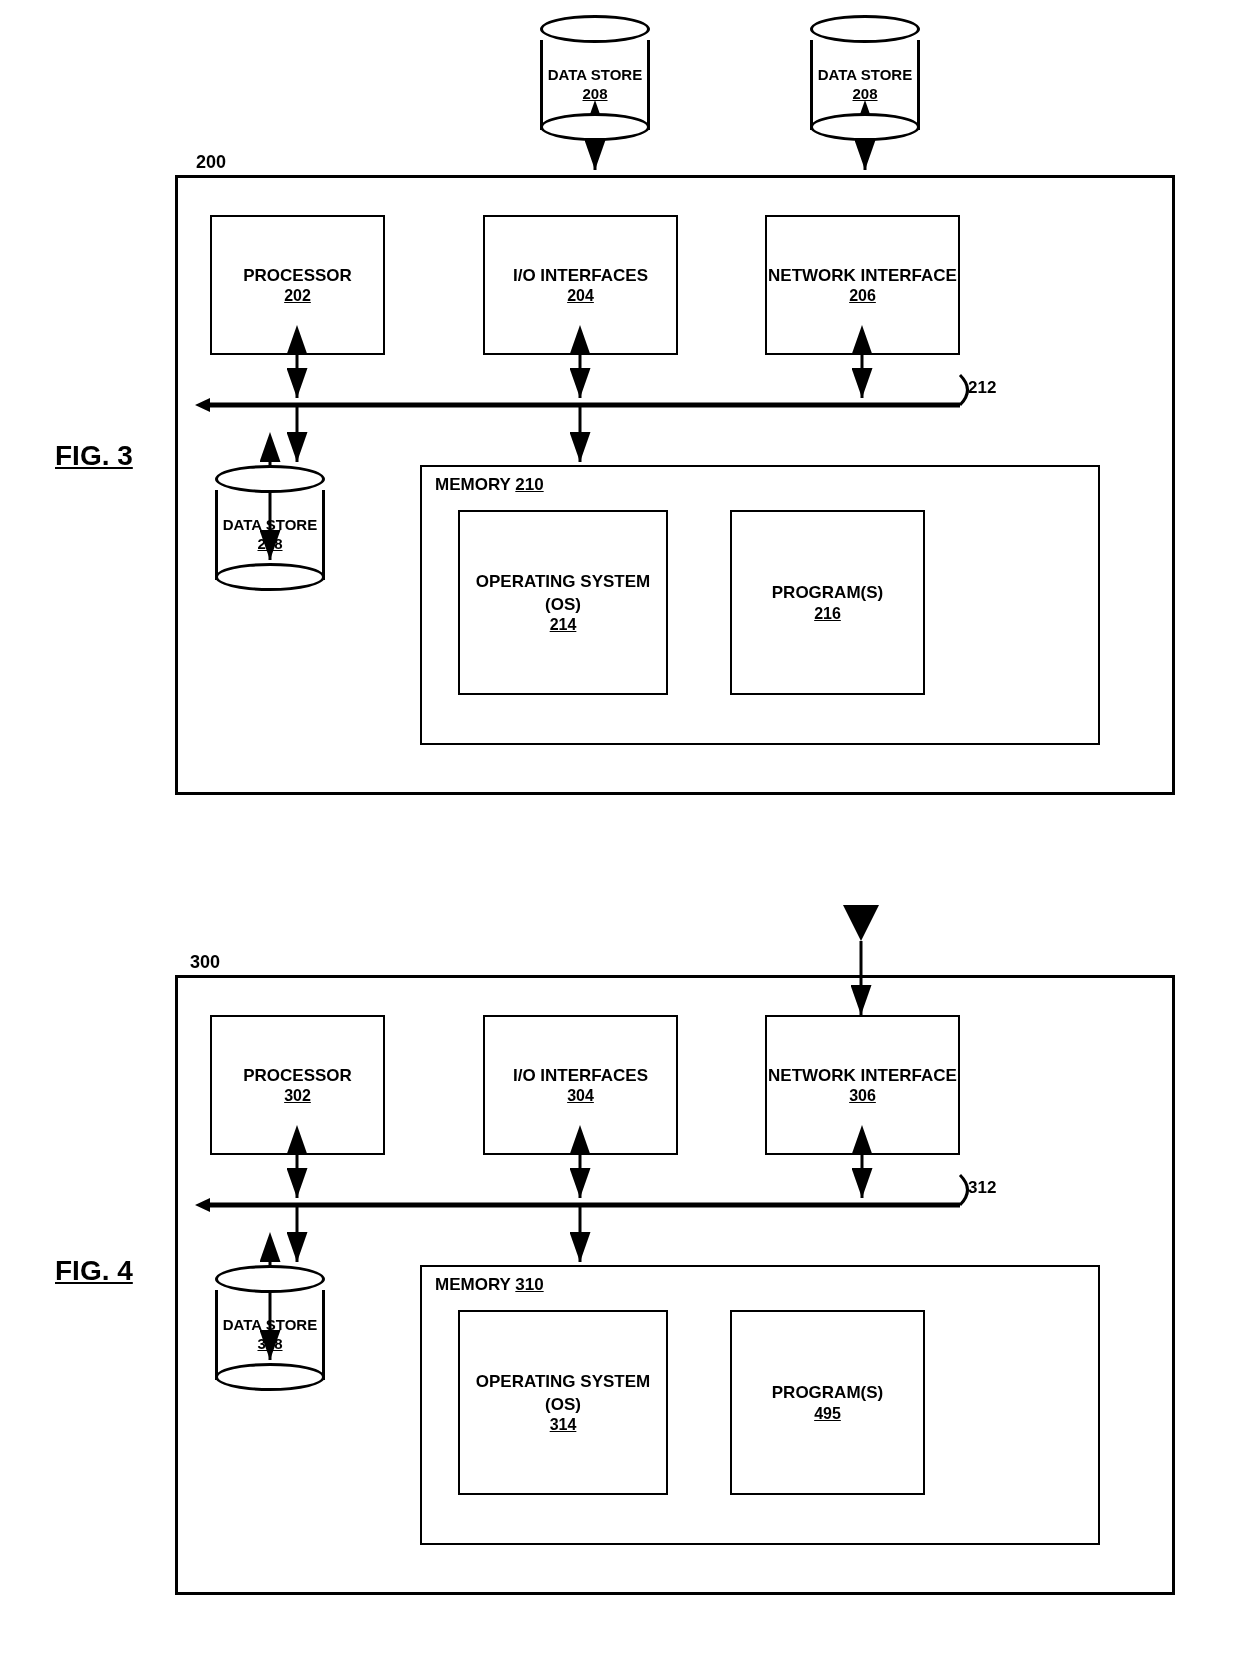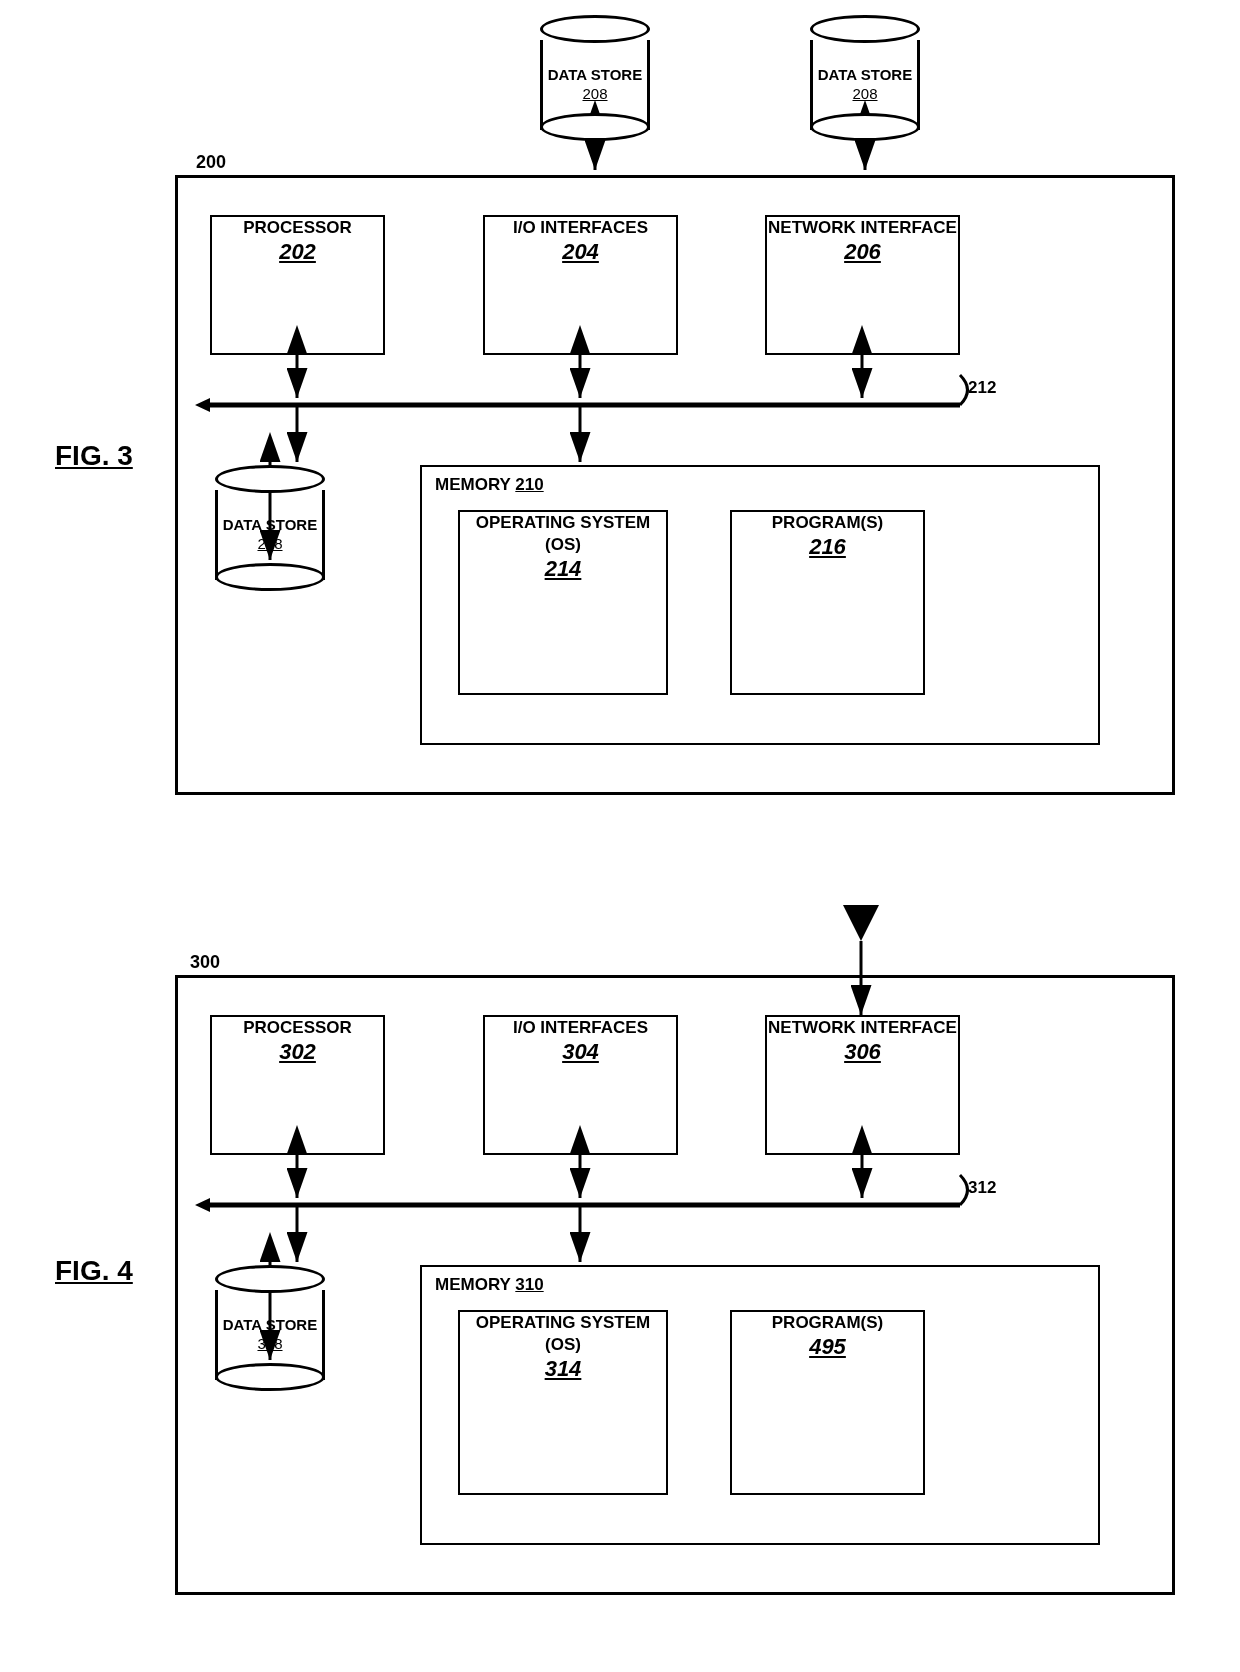--- a/index.html
+++ b/index.html
@@ -34,36 +34,36 @@
       border: 3px solid #000;
     }
 
     
     .comp-box {
       position: absolute;
       border: 2.5px solid #000;
       display: flex;
       flex-direction: column;
       align-items: center;
+      justify-content: center;
       text-align: center;
       background: white;
     }
 
     .comp-box .label {
       font-size: 17px;
       font-weight: bold;
       line-height: 1.3;
       text-transform: uppercase;
     }
 
     .comp-box .ref {
-      font-size: 22px;
+      font-size: 16px;
       font-weight: bold;
       text-decoration: underline;
-      font-style: italic;
     }
 
     
     .cylinder {
       position: absolute;
       display: flex;
       flex-direction: column;
       align-items: center;
       justify-content: center;
     }
@@ -110,21 +110,21 @@
       font-weight: bold;
       text-align: center;
       line-height: 1.3;
       text-transform: uppercase;
       position: relative;
       z-index: 3;
     }
 
     .cyl-ref {
       font-size: 15px;
-      font-weight: normal;
+      font-weight: bold;
       text-decoration: underline;
       position: relative;
       z-index: 3;
     }
 
     
     .arrows-svg {
       position: absolute;
       top: 0;
       left: 0;

